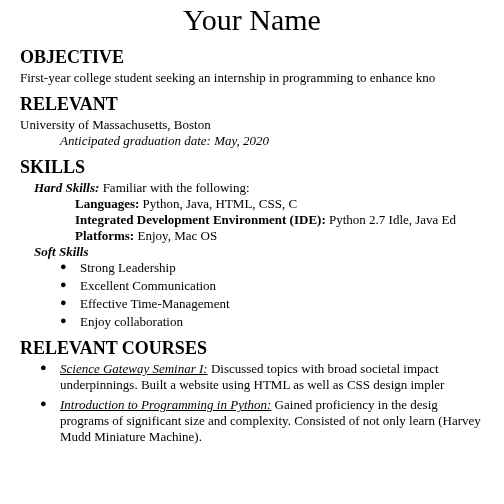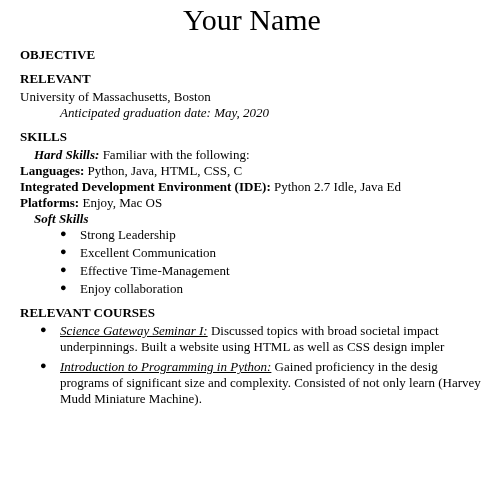--- a/index.html
+++ b/index.html
@@ -16,21 +16,21 @@
       padding: 3px 20px 18px 20px;
     }
     .name-title {
       text-align: center;
       font-size: 30px;
       font-weight: normal;
       margin-bottom: 10px;
     }
     .section-header {
       font-weight: bold;
-      font-size: 13px;
+      font-size: 18px;
       margin-top: 8px;
       margin-bottom: 2px;
     }
     .section-content {
       margin-left: 0;
     }
     .indent1 {
       margin-left: 40px;
     }
     .italic {
@@ -73,35 +73,39 @@
       align-items: flex-start;
       margin-bottom: 4px;
     }
     .course-list li::before {
       content: '●';
       margin-right: 6px;
       font-size: 11px;
       min-width: 14px;
     }
     .hard-skills-rows {
+      margin-left: 55px;
     }
     .soft-skills-label {
       margin-left: 14px;
       font-style: italic;
       font-weight: bold;
     }
   </style>
 </head>
 <body>
 
 <div class="page">
 
   <h1 class="name-title">Your Name</h1>
 
   <div class="section-header">OBJECTIVE</div>
+  <div class="section-content">
+    <span>First-year college student seeking an internship in programming to enhance kno</span>
+  </div>
 
   <div class="section-header">RELEVANT</div>
   <div class="section-content">University of Massachusetts, Boston</div>
   <div class="indent1 italic">Anticipated graduation date: May, 2020</div>
 
   <div class="section-header">SKILLS</div>
 
   <div style="margin-left:14px;">
     <span class="bold-italic">Hard Skills:</span>
     <span>Familiar with the following:</span>

